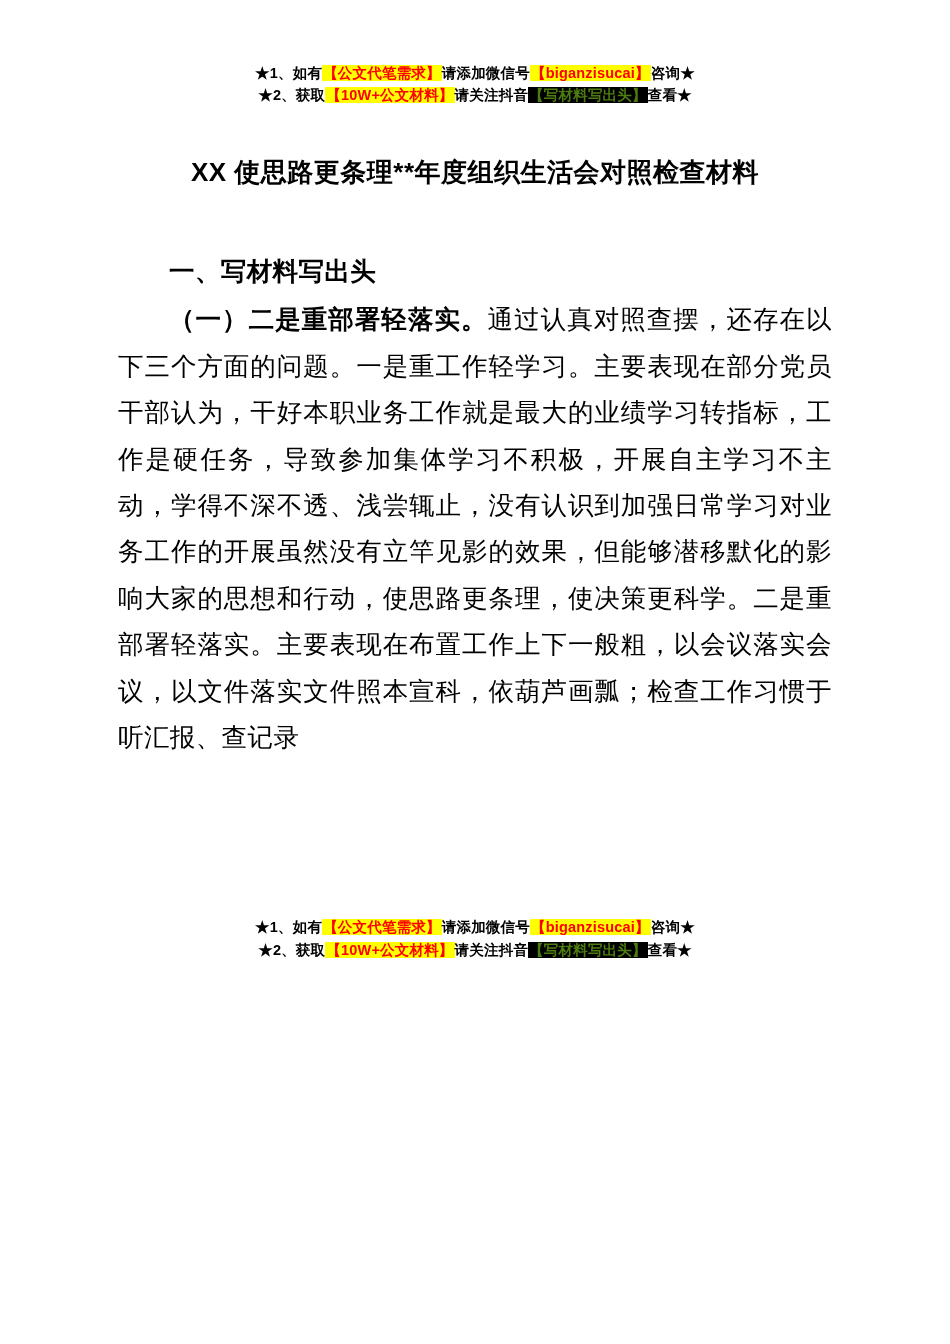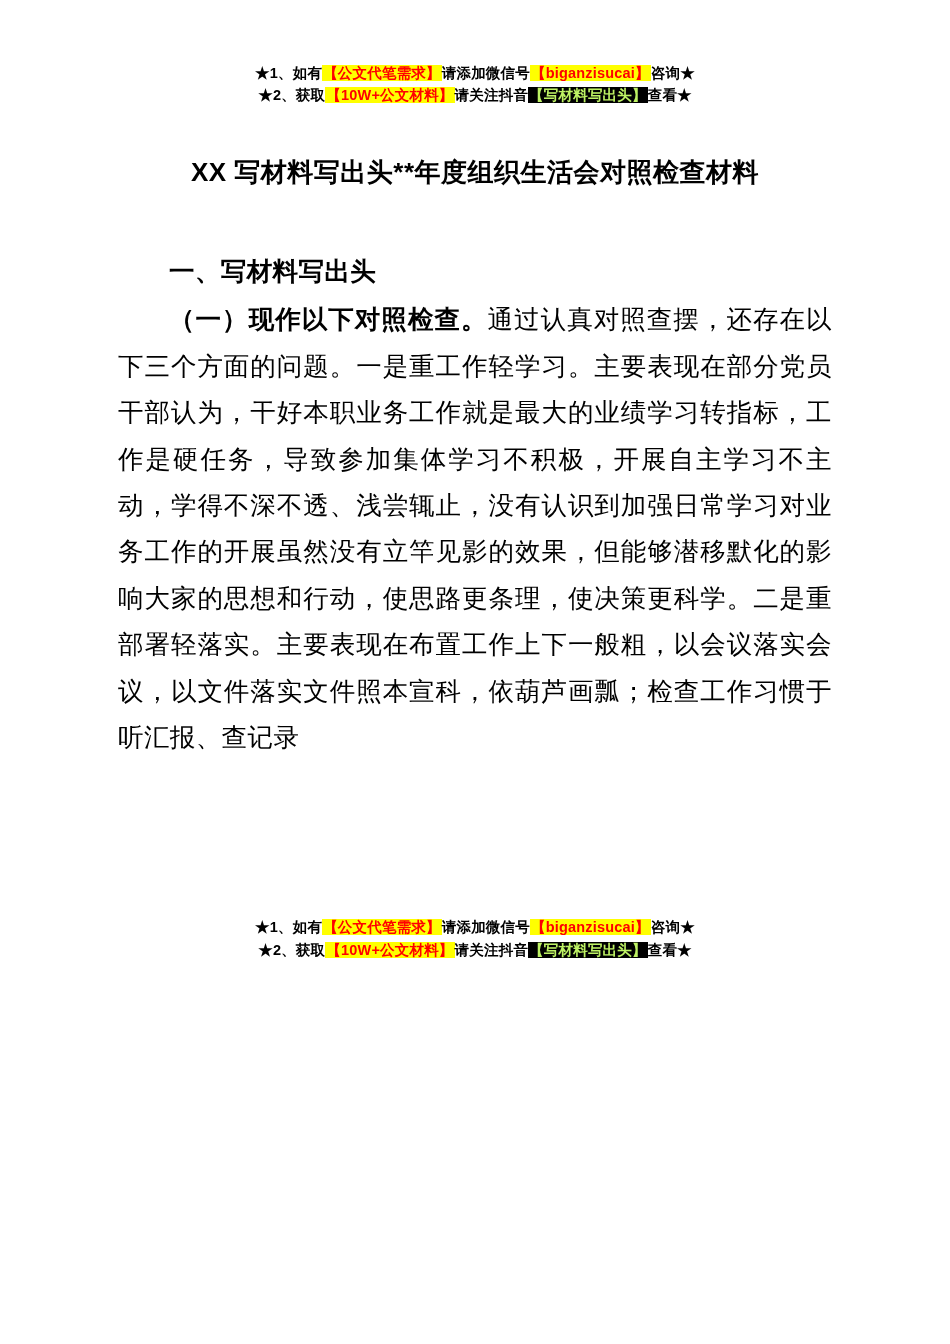--- a/index.html
+++ b/index.html
@@ -43,21 +43,21 @@
   .promo-line {
     white-space: nowrap;
   }
   .hl-yellow {
     background: #ffff00;
     color: #ff0000;
     padding: 0 1px;
   }
   .hl-black {
     background: #000000;
-    color: #bef264;
+    color: #4d7c0f;
     padding: 0 1px;
   }
   .plain {
     color: #000000;
   }
 
   
   .doc-title {
     text-align: center;
     font-size: 26px;
@@ -97,31 +97,31 @@
 
   <div class="promo promo-top">
     <div class="promo-line">
       <span class="plain">★1、如有</span><span class="hl-yellow">【公文代笔需求】</span><span class="plain">请添加微信号</span><span class="hl-yellow">【biganzisucai】</span><span class="plain">咨询★</span>
     </div>
     <div class="promo-line">
       <span class="plain">★2、获取</span><span class="hl-yellow">【10W+公文材料】</span><span class="plain">请关注抖音</span><span class="hl-black">【写材料写出头】</span><span class="plain">查看★</span>
     </div>
   </div>
 
-  <div class="doc-title">XX 写材料写出头**年度组织生活会对照检查材料</div>
+  <div class="doc-title">XX 使思路更条理**年度组织生活会对照检查材料</div>
 
   <div class="body-block">
 
 
     <p class="para indent">
       <span class="heading">一、写材料写出头</span>
     </p>
 
     <p class="para indent">
-      <span class="sub-heading">（一）现作以下对照检查。</span><span>通过认真对照查摆，还存在以下三个方面的问题。一是重工作轻学习。主要表现在部分党员干部认为，干好本职业务工作就是最大的业绩学习转指标，工作是硬任务，导致参加集体学习不积极，开展自主学习不主动，学得不深不透、浅尝辄止，没有认识到加强日常学习对业务工作的开展虽然没有立竿见影的效果，但能够潜移默化的影响大家的思想和行动，使思路更条理，使决策更科学。二是重部署轻落实。主要表现在布置工作上下一般粗，以会议落实会议，以文件落实文件照本宣科，依葫芦画瓢；检查工作习惯于听汇报、查记录</span>
+      <span class="sub-heading">（一）二是重部署轻落实。</span><span>通过认真对照查摆，还存在以下三个方面的问题。一是重工作轻学习。主要表现在部分党员干部认为，干好本职业务工作就是最大的业绩学习转指标，工作是硬任务，导致参加集体学习不积极，开展自主学习不主动，学得不深不透、浅尝辄止，没有认识到加强日常学习对业务工作的开展虽然没有立竿见影的效果，但能够潜移默化的影响大家的思想和行动，使思路更条理，使决策更科学。二是重部署轻落实。主要表现在布置工作上下一般粗，以会议落实会议，以文件落实文件照本宣科，依葫芦画瓢；检查工作习惯于听汇报、查记录</span>
     </p>
 
   </div>
 
   <div class="promo promo-bottom">
     <div class="promo-line">
       <span class="plain">★1、如有</span><span class="hl-yellow">【公文代笔需求】</span><span class="plain">请添加微信号</span><span class="hl-yellow">【biganzisucai】</span><span class="plain">咨询★</span>
     </div>
     <div class="promo-line">
       <span class="plain">★2、获取</span><span class="hl-yellow">【10W+公文材料】</span><span class="plain">请关注抖音</span><span class="hl-black">【写材料写出头】</span><span class="plain">查看★</span>

